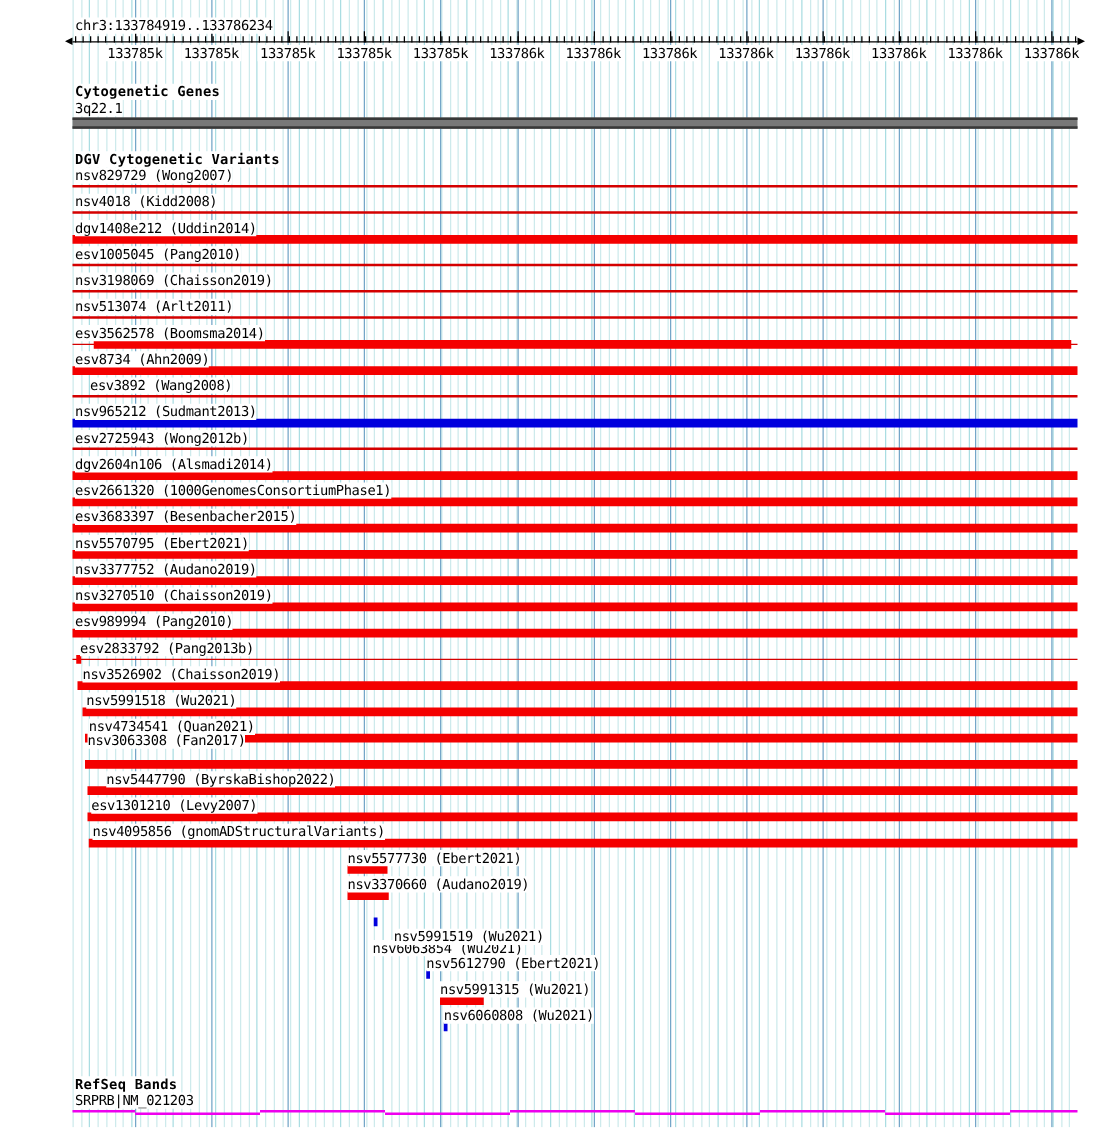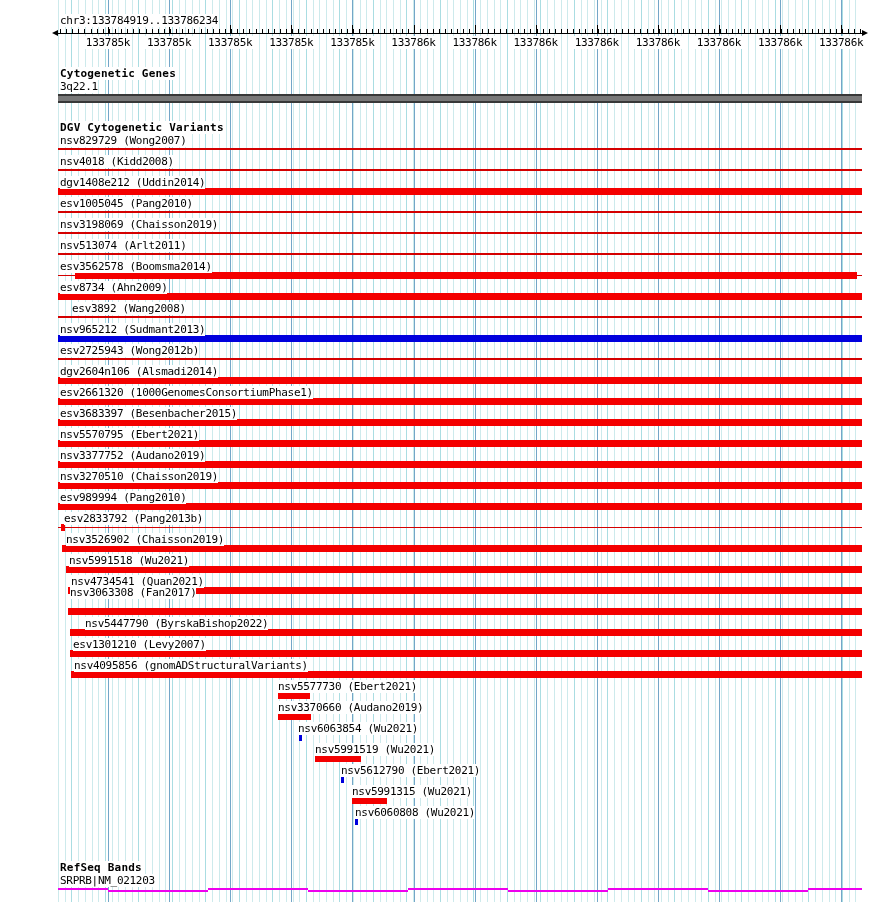--- a/index.html
+++ b/index.html
@@ -385,21 +385,21 @@
       <div class="lbl" style="left: 73px; top: 617px; margin-left: 12px;">nsv5447790 (ByrskaBishop2022)</div>
       <div class="bar" style="position: absolute; left: 70px; top: 629px; width: 792px; height: 6.5px; background: rgb(244, 0, 0); z-index: 2;"></div>
       <div class="lbl" style="left: 73px; top: 638px;">esv1301210 (Levy2007)</div>
       <div class="bar" style="position: absolute; left: 70px; top: 650px; width: 792px; height: 6.5px; background: rgb(244, 0, 0); z-index: 2;"></div>
       <div class="lbl" style="left: 74px; top: 659px;">nsv4095856 (gnomADStructuralVariants)</div>
       <div class="bar" style="position: absolute; left: 71px; top: 671px; width: 791px; height: 6.5px; background: rgb(244, 0, 0); z-index: 2;"></div>
       <div class="lbl" style="left: 278px; top: 680px;">nsv5577730 (Ebert2021)</div>
       <div class="bar" style="position: absolute; left: 278px; top: 692px; width: 32px; height: 6.5px; background: rgb(244, 0, 0); z-index: 2;"></div>
       <div class="lbl" style="left: 278px; top: 701px;">nsv3370660 (Audano2019)</div>
       <div class="bar" style="position: absolute; left: 278px; top: 713px; width: 33px; height: 6.5px; background: rgb(244, 0, 0); z-index: 2;"></div>
-      <div class="lbl" style="left: 298px; top: 722px;">nsv6063854 (Wu2021)</div>
+      <div class="lbl" style="left: 298px; top: 752px;">nsv6063854 (Wu2021)</div>
       <div class="bar" style="position: absolute; left: 299px; top: 733.5px; width: 3px; height: 7.5px; background: rgb(0, 0, 221); z-index: 2;"></div>
       <div class="lbl" style="left: 315px; top: 743px;">nsv5991519 (Wu2021)</div>
       <div class="bar" style="position: absolute; left: 315px; top: 755px; width: 46px; height: 6.5px; background: rgb(244, 0, 0); z-index: 2;"></div>
       <div class="lbl" style="left: 341px; top: 764px;">nsv5612790 (Ebert2021)</div>
       <div class="bar" style="position: absolute; left: 341px; top: 775.5px; width: 3px; height: 7.5px; background: rgb(0, 0, 221); z-index: 2;"></div>
       <div class="lbl" style="left: 352px; top: 785px;">nsv5991315 (Wu2021)</div>
       <div class="bar" style="position: absolute; left: 352px; top: 797px; width: 35px; height: 6.5px; background: rgb(244, 0, 0); z-index: 2;"></div>
       <div class="lbl" style="left: 355px; top: 806px;">nsv6060808 (Wu2021)</div>
       <div class="bar" style="position: absolute; left: 355px; top: 817.5px; width: 3px; height: 7.5px; background: rgb(0, 0, 221); z-index: 2;"></div>
     </div>

